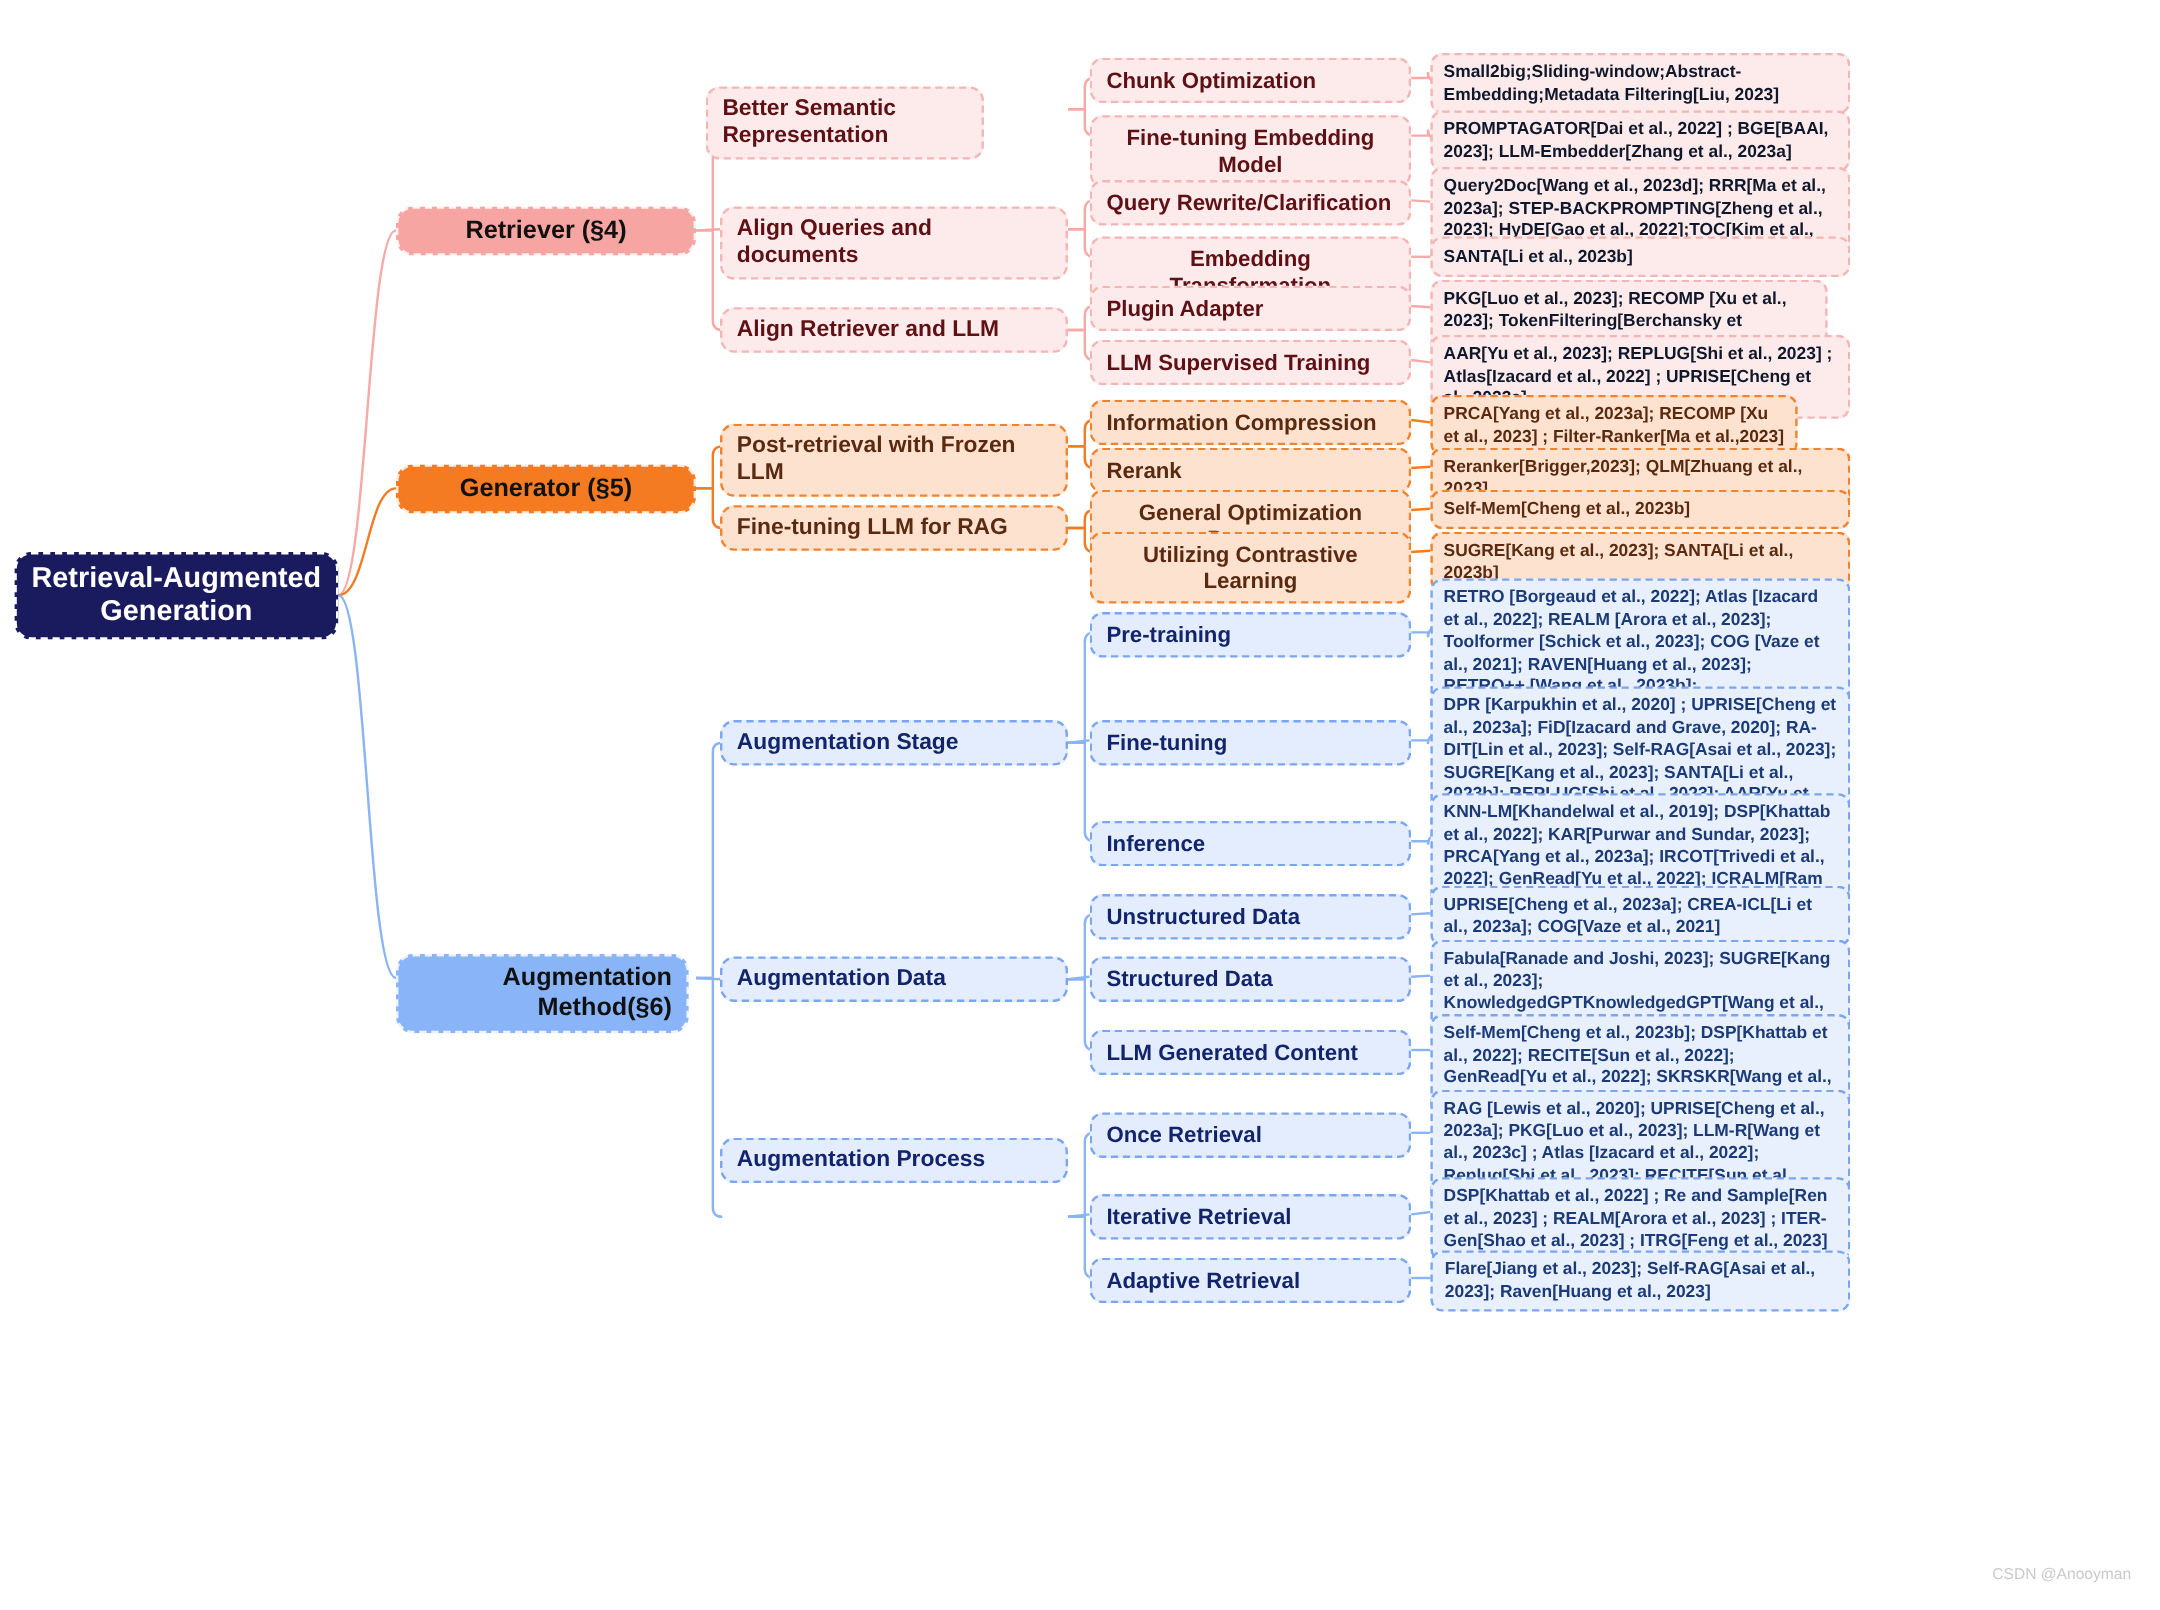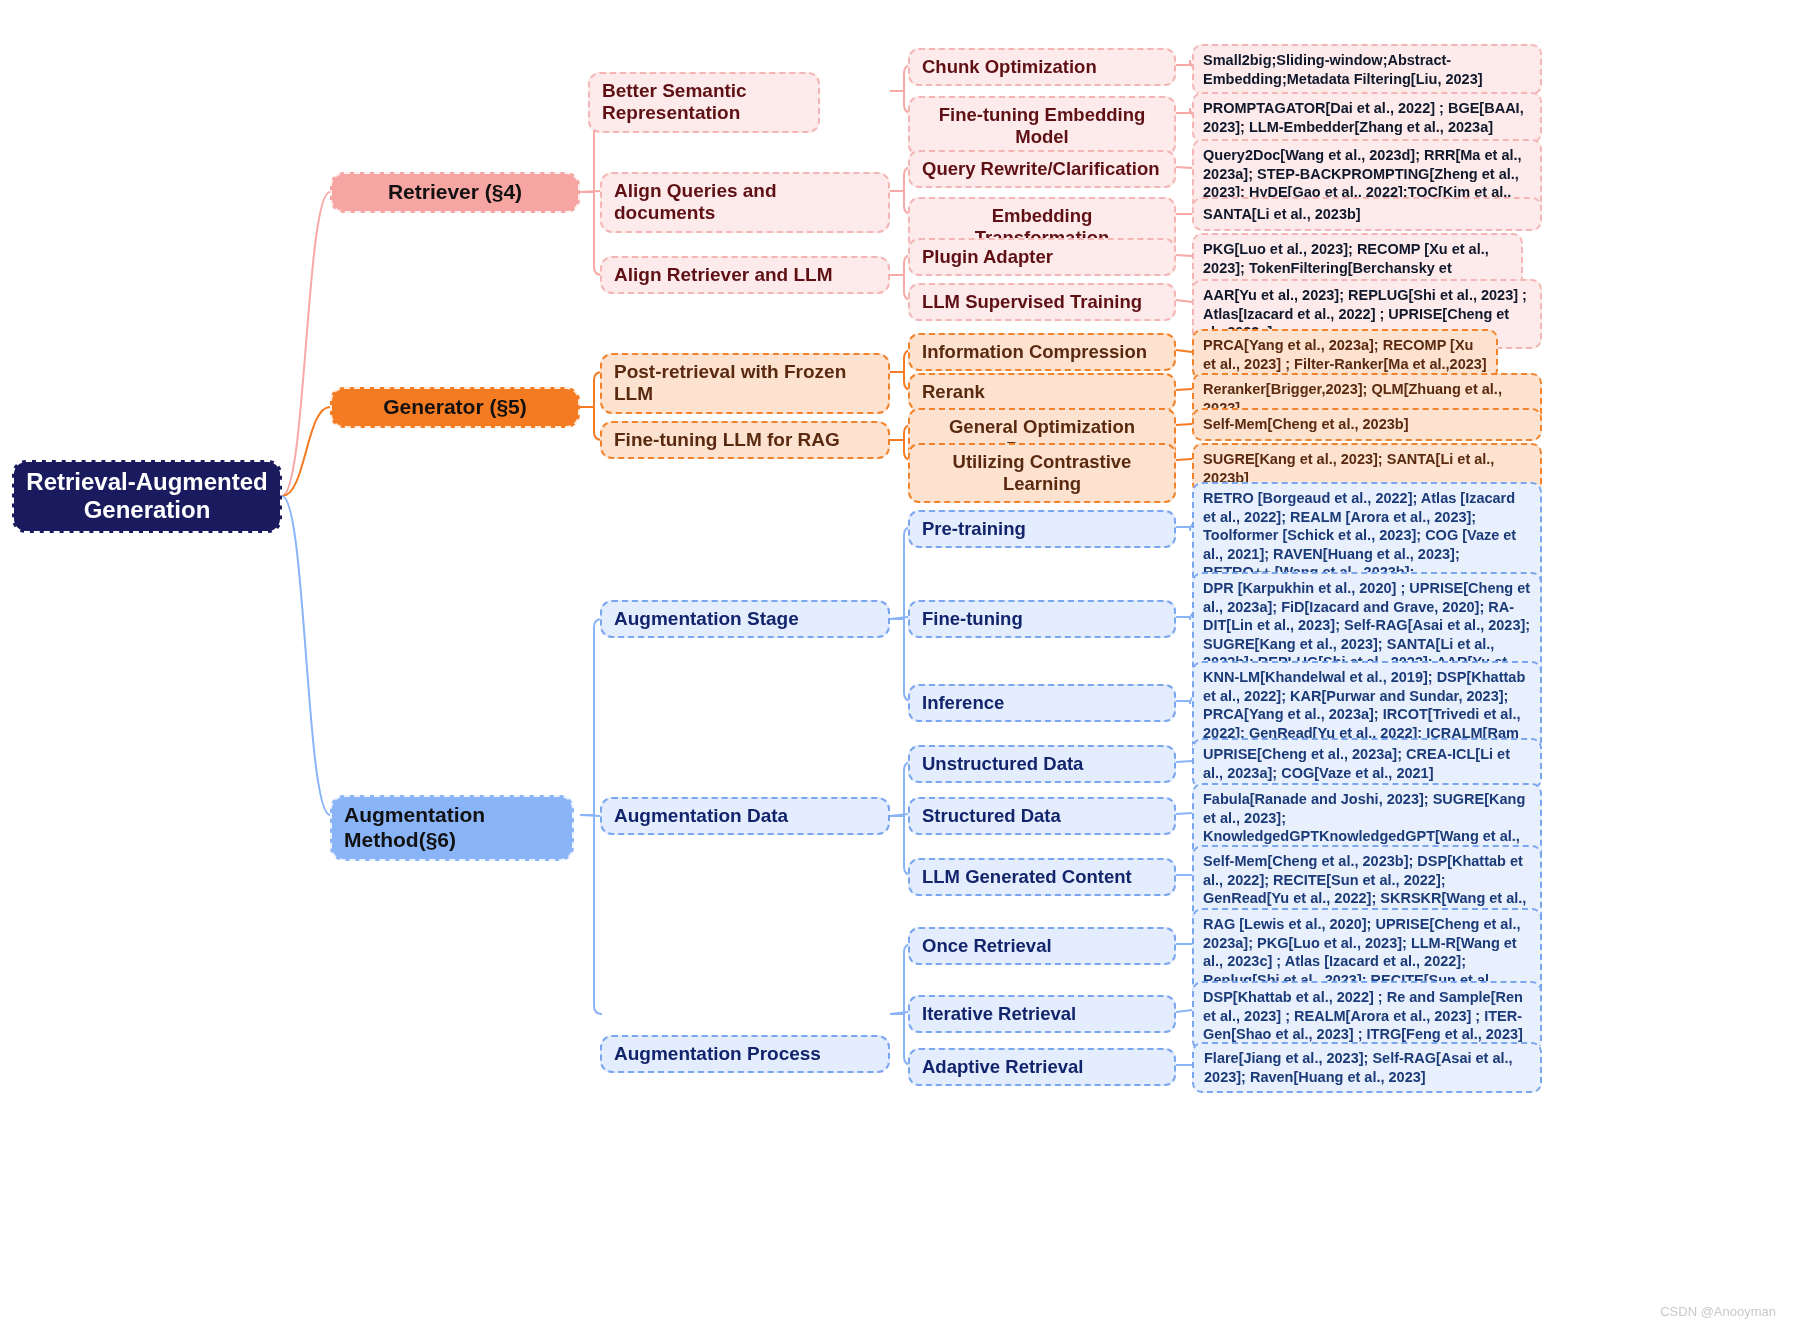--- a/index.html
+++ b/index.html
@@ -41,21 +41,21 @@
     text-align: center;
     border-radius: 14px;
   }
   
   .l1 {
     font-size: 21px;
     font-weight: 700;
     color: #111111;
     border-radius: 14px;
     justify-content: center;
-    text-align: left;
+    text-align: right;
     border: 2px dashed rgba(255,255,255,0.85);
   }
   .l1.red    { background: #f6a5a2; }
   .l1.orange { background: #f57b23; }
   .l1.blue   { background: #8ab4f8; }
   
   .l2 {
     font-size: 19px;
     font-weight: 700;
     border-radius: 12px;
@@ -198,21 +198,21 @@
       <div class="node l4 blue" style="left: 1192px; top: 572px; width: 350px; min-height: 80px;">DPR [Karpukhin et al., 2020] ; UPRISE[Cheng et al., 2023a]; FiD[Izacard and Grave, 2020]; RA-DIT[Lin et al., 2023]; Self-RAG[Asai et al., 2023]; SUGRE[Kang et al., 2023]; SANTA[Li et al., 2023b]; REPLUG[Shi et al., 2023]; AAR[Yu et al., 2023]</div>
       <div class="node l3 blue" style="left: 908px; top: 684px; width: 268px; min-height: 34px;">Inference</div>
       <div class="node l4 blue" style="left: 1192px; top: 661px; width: 350px; min-height: 70px;">KNN-LM[Khandelwal et al., 2019]; DSP[Khattab et al., 2022]; KAR[Purwar and Sundar, 2023]; PRCA[Yang et al., 2023a]; IRCOT[Trivedi et al., 2022]; GenRead[Yu et al., 2022]; ICRALM[Ram et al., 2023]</div>
       <div class="node l2 blue" style="left: 600px; top: 797px; width: 290px; min-height: 38px;">Augmentation Data</div>
       <div class="node l3 blue" style="left: 908px; top: 745px; width: 268px; min-height: 34px;">Unstructured Data</div>
       <div class="node l4 blue" style="left: 1192px; top: 738px; width: 350px; min-height: 46px;">UPRISE[Cheng et al., 2023a]; CREA-ICL[Li et al., 2023a]; COG[Vaze et al., 2021]</div>
       <div class="node l3 blue" style="left: 908px; top: 797px; width: 268px; min-height: 34px;">Structured Data</div>
       <div class="node l4 blue" style="left: 1192px; top: 783px; width: 350px; min-height: 60px;">Fabula[Ranade and Joshi, 2023]; SUGRE[Kang et al., 2023]; KnowledgedGPTKnowledgedGPT[Wang et al., 2023e]; GraphToolformer[Zhang, 2023]</div>
       <div class="node l3 blue" style="left: 908px; top: 858px; width: 268px; min-height: 34px;">LLM Generated Content</div>
       <div class="node l4 blue" style="left: 1192px; top: 845px; width: 350px; min-height: 60px;">Self-Mem[Cheng et al., 2023b]; DSP[Khattab et al., 2022]; RECITE[Sun et al., 2022]; GenRead[Yu et al., 2022]; SKRSKR[Wang et al., 2023f]</div>
-      <div class="node l2 blue" style="left: 600px; top: 1035px; width: 290px; min-height: 38px;">Augmentation Process</div>
+      <div class="node l2 blue" style="left: 600px; top: 948px; width: 290px; min-height: 38px;">Augmentation Process</div>
       <div class="node l3 blue" style="left: 908px; top: 927px; width: 268px; min-height: 34px;">Once Retrieval</div>
       <div class="node l4 blue" style="left: 1192px; top: 908px; width: 350px; min-height: 72px;">RAG [Lewis et al., 2020]; UPRISE[Cheng et al., 2023a]; PKG[Luo et al., 2023]; LLM-R[Wang et al., 2023c] ; Atlas [Izacard et al., 2022]; Replug[Shi et al., 2023]; RECITE[Sun et al., 2022]</div>
       <div class="node l3 blue" style="left: 908px; top: 995px; width: 268px; min-height: 34px;">Iterative Retrieval</div>
       <div class="node l4 blue" style="left: 1192px; top: 981px; width: 350px; min-height: 58px;">DSP[Khattab et al., 2022] ; Re and Sample[Ren et al., 2023] ; REALM[Arora et al., 2023] ; ITER-Gen[Shao et al., 2023] ; ITRG[Feng et al., 2023]</div>
       <div class="node l3 blue" style="left: 908px; top: 1048px; width: 268px; min-height: 34px;">Adaptive Retrieval</div>
       <div class="node l4 blue" style="left: 1192px; top: 1042px; width: 350px; min-height: 46px; padding-left: 10px;">Flare[Jiang et al., 2023]; Self-RAG[Asai et al., 2023]; Raven[Huang et al., 2023]</div>
     </div>
 
   <div id="watermark">CSDN @Anooyman</div>
 </div>

